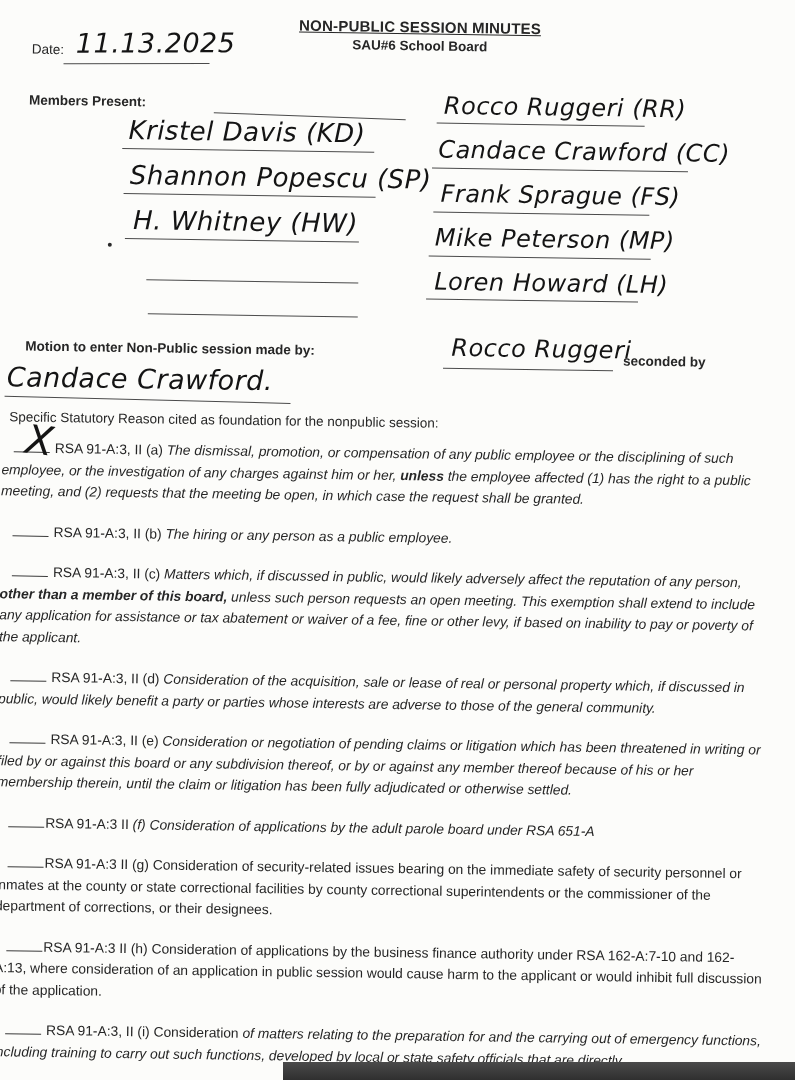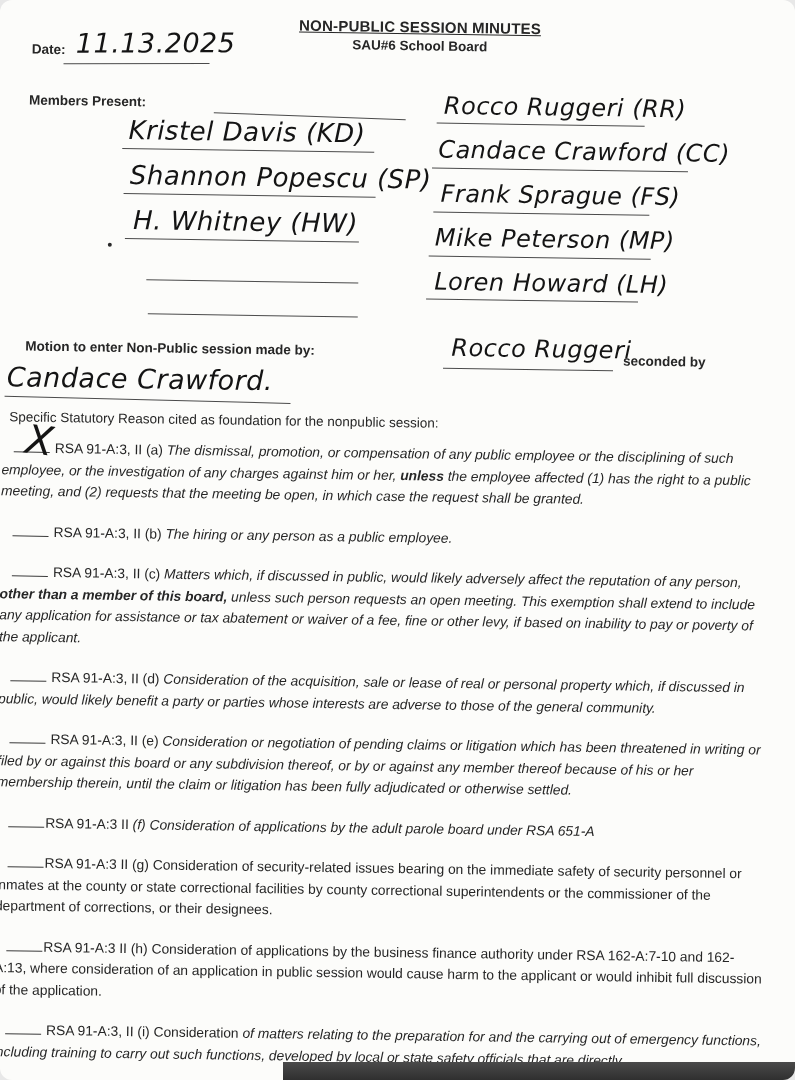--- a/index.html
+++ b/index.html
@@ -1,18 +1,18 @@
 <!DOCTYPE html>
 <html><head>
 <meta charset="utf-8">
 <style>
   html,body { margin:0; padding:0; background:#e8e8e8; }
   .page {
     position:relative; width:795px; height:1080px; overflow:hidden;
-    background:#fcfcfa; font-family:"Liberation Sans",sans-serif; color:#262626;border-radius:12px;
+    background:#fcfcfa; font-family:"Liberation Sans",sans-serif; color:#262626;
   }
   .rot { position:absolute; inset:0; transform:rotate(0.85deg); transform-origin:60px 30px; }
   .abs { position:absolute; }
   .b { font-weight:bold; }
   .lbl { font-size:13.5px; }
   .doc-title { font-size:15px; font-weight:bold; text-decoration:underline; letter-spacing:0.2px; text-align:center; }
   .doc-subtitle { font-size:13.5px; font-weight:bold; text-align:center; margin-top:3px; }
   .hand {
     font-family:"DejaVu Sans",sans-serif; font-style:italic; color:#141414;
     white-space:nowrap; letter-spacing:0.5px; line-height:1;
@@ -38,21 +38,21 @@
 <body>
 
 <div class="page">
   <div class="rot">
 
     <div class="abs" style="left:230px; top:13px; width:380px;">
       <div class="doc-title">NON-PUBLIC SESSION MINUTES</div>
       <div class="doc-subtitle">SAU#6 School Board</div>
     </div>
 
-    <span class="abs lbl" style="left:32px; top:42px; font-weight:700;">Date:</span>
+    <span class="abs lbl" style="left:32px; top:42px; font-weight:400;">Date:</span>
     <span class="abs hand" style="left:76px; top:28px; font-size:27px; transform:rotate(-1deg);">11.13.2025</span>
     <div class="hline" style="left:64px; top:62px; width:146px; transform:rotate(-1deg);"></div>
 
     <span class="abs lbl b" style="left:30px; top:93px;">Members Present:</span>
     <div class="hline" style="left:215px; top:112px; width:192px; transform:rotate(1.2deg);"></div>
 
     <span class="abs hand" style="left:130px; top:116px; font-size:26px;">Kristel Davis (KD)</span>
     <div class="hline" style="left:124px; top:147px; width:252px;"></div>
     <span class="abs hand" style="left:132px; top:161px; font-size:26px;">Shannon Popescu (SP)</span>
     <div class="hline" style="left:126px; top:192px; width:252px;"></div>

